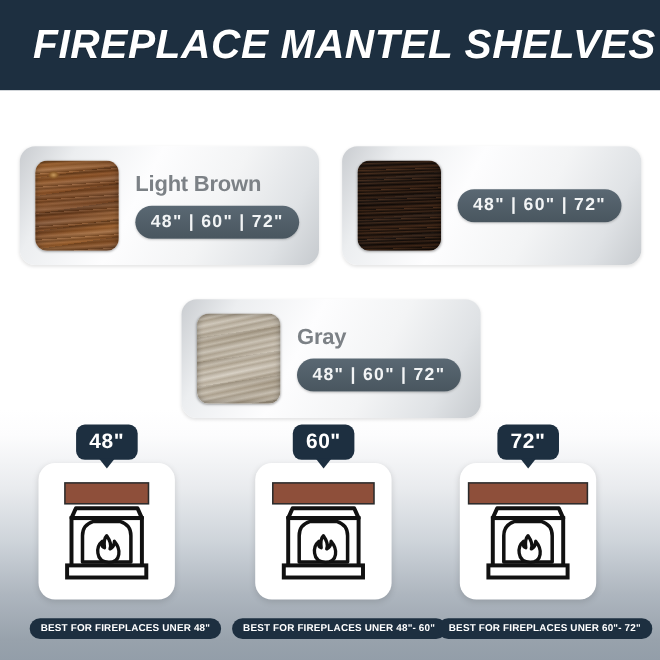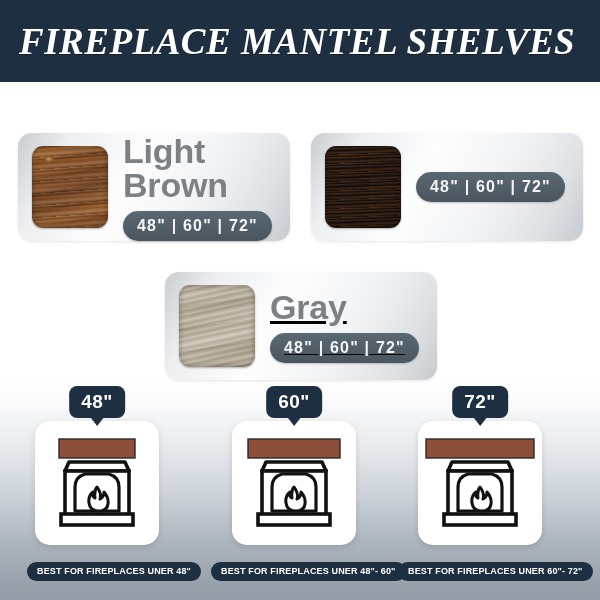--- a/index.html
+++ b/index.html
@@ -16,40 +16,40 @@
        #ffffff 0%, #ffffff 62%, #fcfcfd 66%,
        #e9ebee 74%, #ced4da 82%, #aeb6bf 90%, #98a2ac 97%, #939ea9 100%);
   }
   
   .header{
     position:absolute;left:0;top:0;width:600px;height:82px;
     background:#1d2f40;
     display:flex;align-items:center;
   }
   .header-title{
-    font-family:Liberation Serif, serif;
+    font-family:Liberation Sans, sans-serif;
     font-style:italic;font-weight:bold;
     font-size:37px;letter-spacing:.5px;
     color:#ffffff;
-    padding-left:19px;
+    padding-left:30px;
     white-space:nowrap;
     text-shadow:0 1px 0 rgba(0,0,0,.35);
   }
   
   .color-card{
     position:absolute;
     width:272px;height:108px;
     border-radius:14px;
     background:linear-gradient(118deg,#c9ccd0 0%,#eceef0 16%,#fdfdfe 40%,#f3f4f5 64%,#dfe2e5 85%,#c6cace 100%);
     box-shadow:0 1px 3px rgba(0,0,0,.10);
     display:flex;align-items:center;
   }
   #card-light-brown{left:18px;top:133px;}
   #card-espresso{left:311px;top:133px;}
-  #card-gray{left:165px;top:272px;text-decoration:underline;}
+  #card-gray{left:165px;top:272px;}
 
   .swatch{
     width:76px;height:82px;border-radius:11px;
     margin-left:14px;flex:0 0 auto;
     box-shadow:0 1px 2px rgba(0,0,0,.30);
     position:relative;overflow:hidden;
   }
   .swatch::after{
     content:"";position:absolute;inset:0;border-radius:11px;
     box-shadow:inset 0 0 6px rgba(0,0,0,.35);
@@ -82,21 +82,21 @@
       repeating-linear-gradient(172deg,
         rgba(80,68,52,.16) 0px, rgba(0,0,0,0) 7px, rgba(255,255,255,.14) 14px, rgba(0,0,0,0) 22px),
       linear-gradient(160deg,#c3b9a8 0%,#b3a895 35%,#c6bcab 60%,#a99d89 85%,#bdb2a0 100%);
   }
 
   .card-text{
     margin-left:15px;display:flex;flex-direction:column;
     justify-content:center;gap:9px;
   }
   .card-title{
-    font-size:34px;font-weight:bold;color:#7c8186;
+    font-size:20px;font-weight:bold;color:#7c8186;
     letter-spacing:-.2px;line-height:1;
   }
   .size-pill{
     background:linear-gradient(180deg,#5a6873 0%,#49565f 100%);
     border-radius:16px;
     padding:6px 14px;
     color:#f2f4f5;font-size:16px;font-weight:bold;
     letter-spacing:1.2px;white-space:nowrap;
     display:inline-block;width:max-content;
     box-shadow:0 1px 2px rgba(0,0,0,.22);

